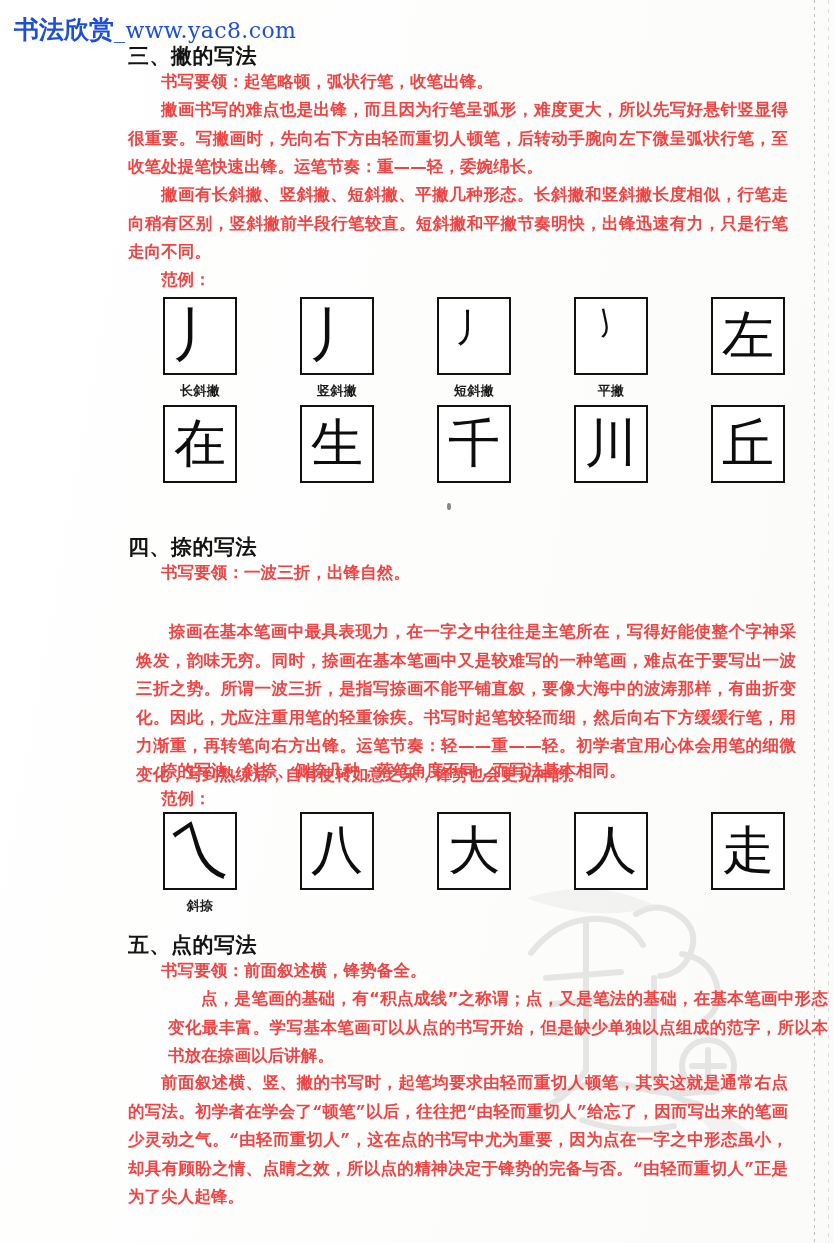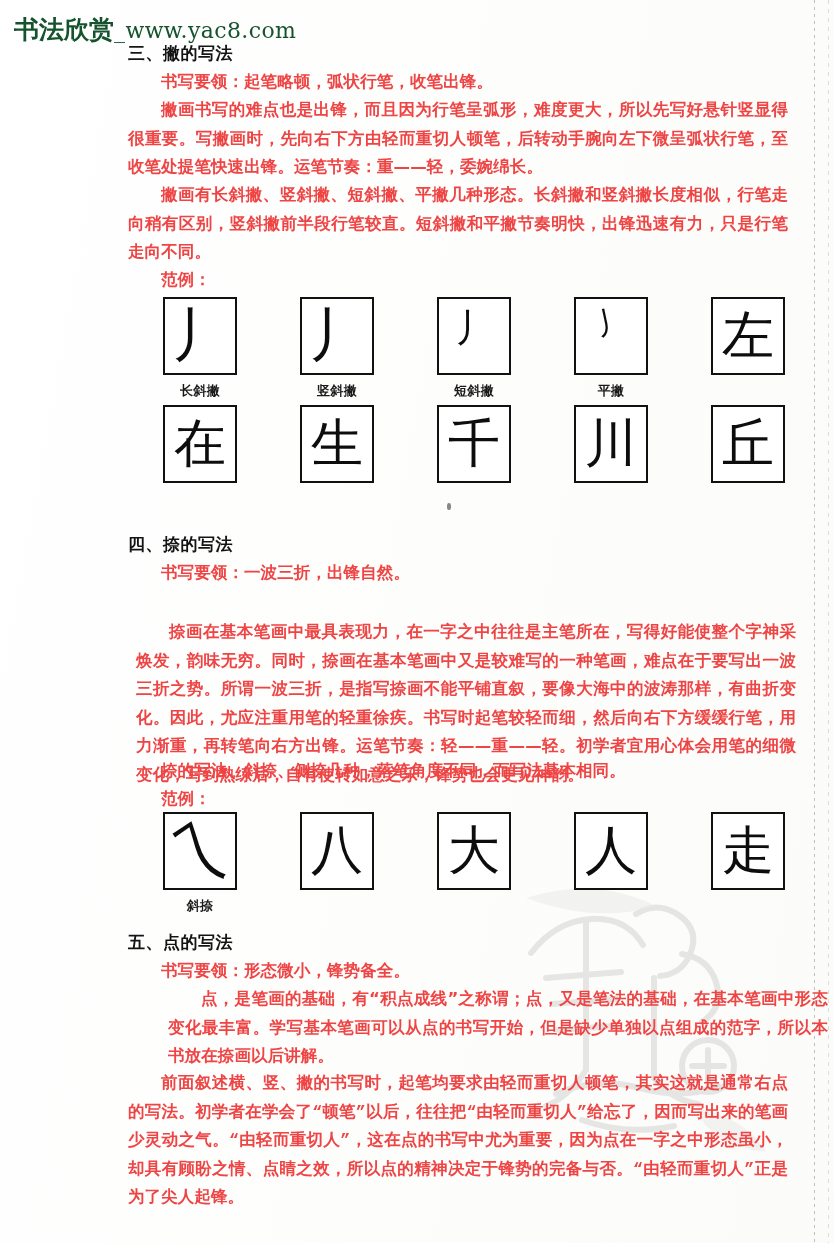--- a/index.html
+++ b/index.html
@@ -43,21 +43,21 @@
     background: repeating-linear-gradient(to bottom,
       rgba(150,150,150,.30) 0px, rgba(150,150,150,.30) 4px,
       rgba(255,255,255,0) 4px, rgba(255,255,255,0) 9px);
   }
 
   
   .watermark-red {
     position: absolute;
     left: 14px;
     top: 13px;
-    color: #14532d;
+    color: #1d4ed8;
     white-space: nowrap;
     z-index: 6;
   }
   .watermark-red .cn {
     font-family: "DejaVu Serif", "Liberation Serif", serif;
     font-size: 25px;
     font-weight: 700;
     letter-spacing: 0px;
     vertical-align: baseline;
   }
@@ -86,21 +86,21 @@
   .content {
     position: absolute;
     left: 0;
     top: 0;
     width: 834px;
     z-index: 3;
   }
 
   h2.section-heading {
     font-family: "DejaVu Sans", "Liberation Sans", sans-serif;
-    font-size: 17px;
+    font-size: 21px;
     font-weight: 700;
     color: #141414;
     margin: 0;
     padding: 0;
     letter-spacing: .5px;
   }
 
   p.body-par {
     font-family: "DejaVu Sans", "Liberation Sans", sans-serif;
     font-size: 16.5px;
@@ -314,19 +314,19 @@
     <div class="example-cell">
       <div class="glyph-box">
         <span class="glyph">走</span>
       </div>
       <div class="glyph-label empty"></div>
     </div>
   </div>
 
   <h2 class="section-heading" style="position:absolute; left:128px; top:931px;">五、点的写法</h2>
 
-  <p class="body-par indent" style="position:absolute; left:128px; top:957px; width:660px;">书写要领：形态微小，锋势备全。</p>
+  <p class="body-par indent" style="position:absolute; left:128px; top:957px; width:660px;">书写要领：前面叙述横，锋势备全。</p>
 
   <p class="body-par indent" style="position:absolute; left:128px; top:985px; width:660px;margin-left:40px;">点，是笔画的基础，有“积点成线”之称谓；点，又是笔法的基础，在基本笔画中形态变化最丰富。学写基本笔画可以从点的书写开始，但是缺少单独以点组成的范字，所以本书放在捺画以后讲解。</p>
 
   <p class="body-par indent" style="position:absolute; left:128px; top:1070px; width:660px;font-family:Liberation Mono, monospace;">前面叙述横、竖、撇的书写时，起笔均要求由轻而重切人顿笔，其实这就是通常右点的写法。初学者在学会了“顿笔”以后，往往把“由轻而重切人”给忘了，因而写出来的笔画少灵动之气。“由轻而重切人”，这在点的书写中尤为重要，因为点在一字之中形态虽小，却具有顾盼之情、点睛之效，所以点的精神决定于锋势的完备与否。“由轻而重切人”正是为了尖人起锋。</p>
 
 </div>
 
 </body></html>

